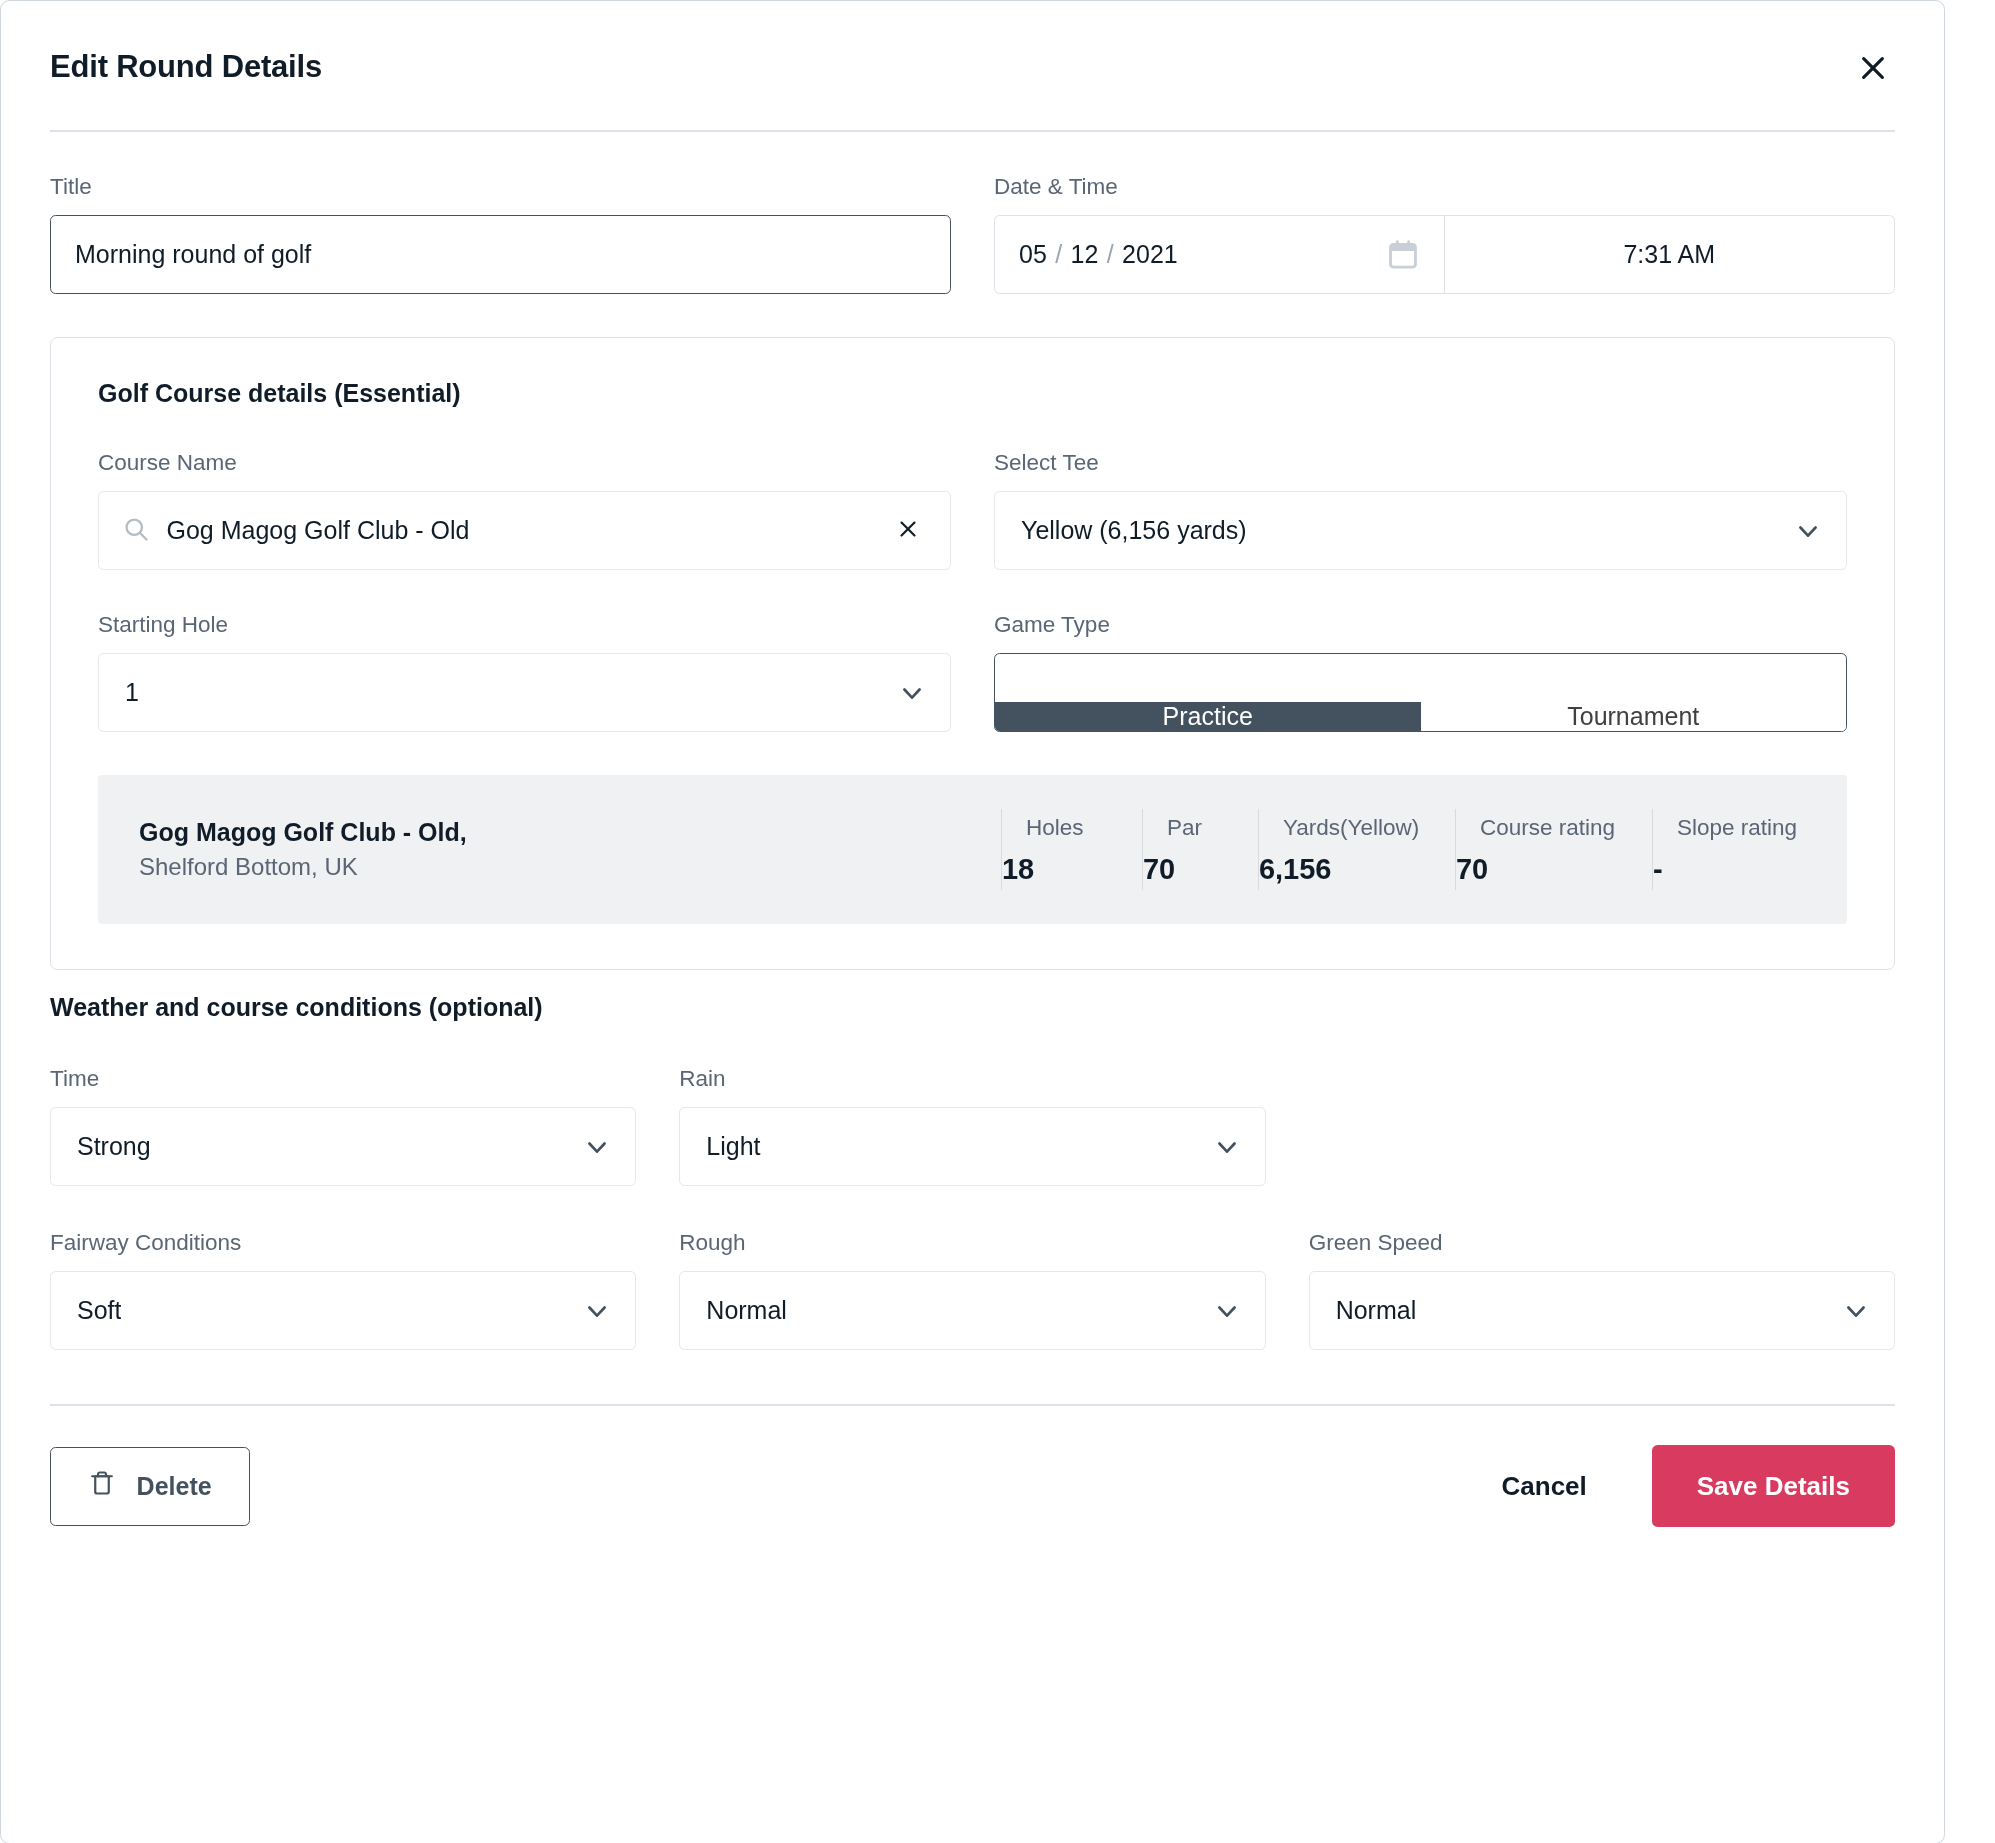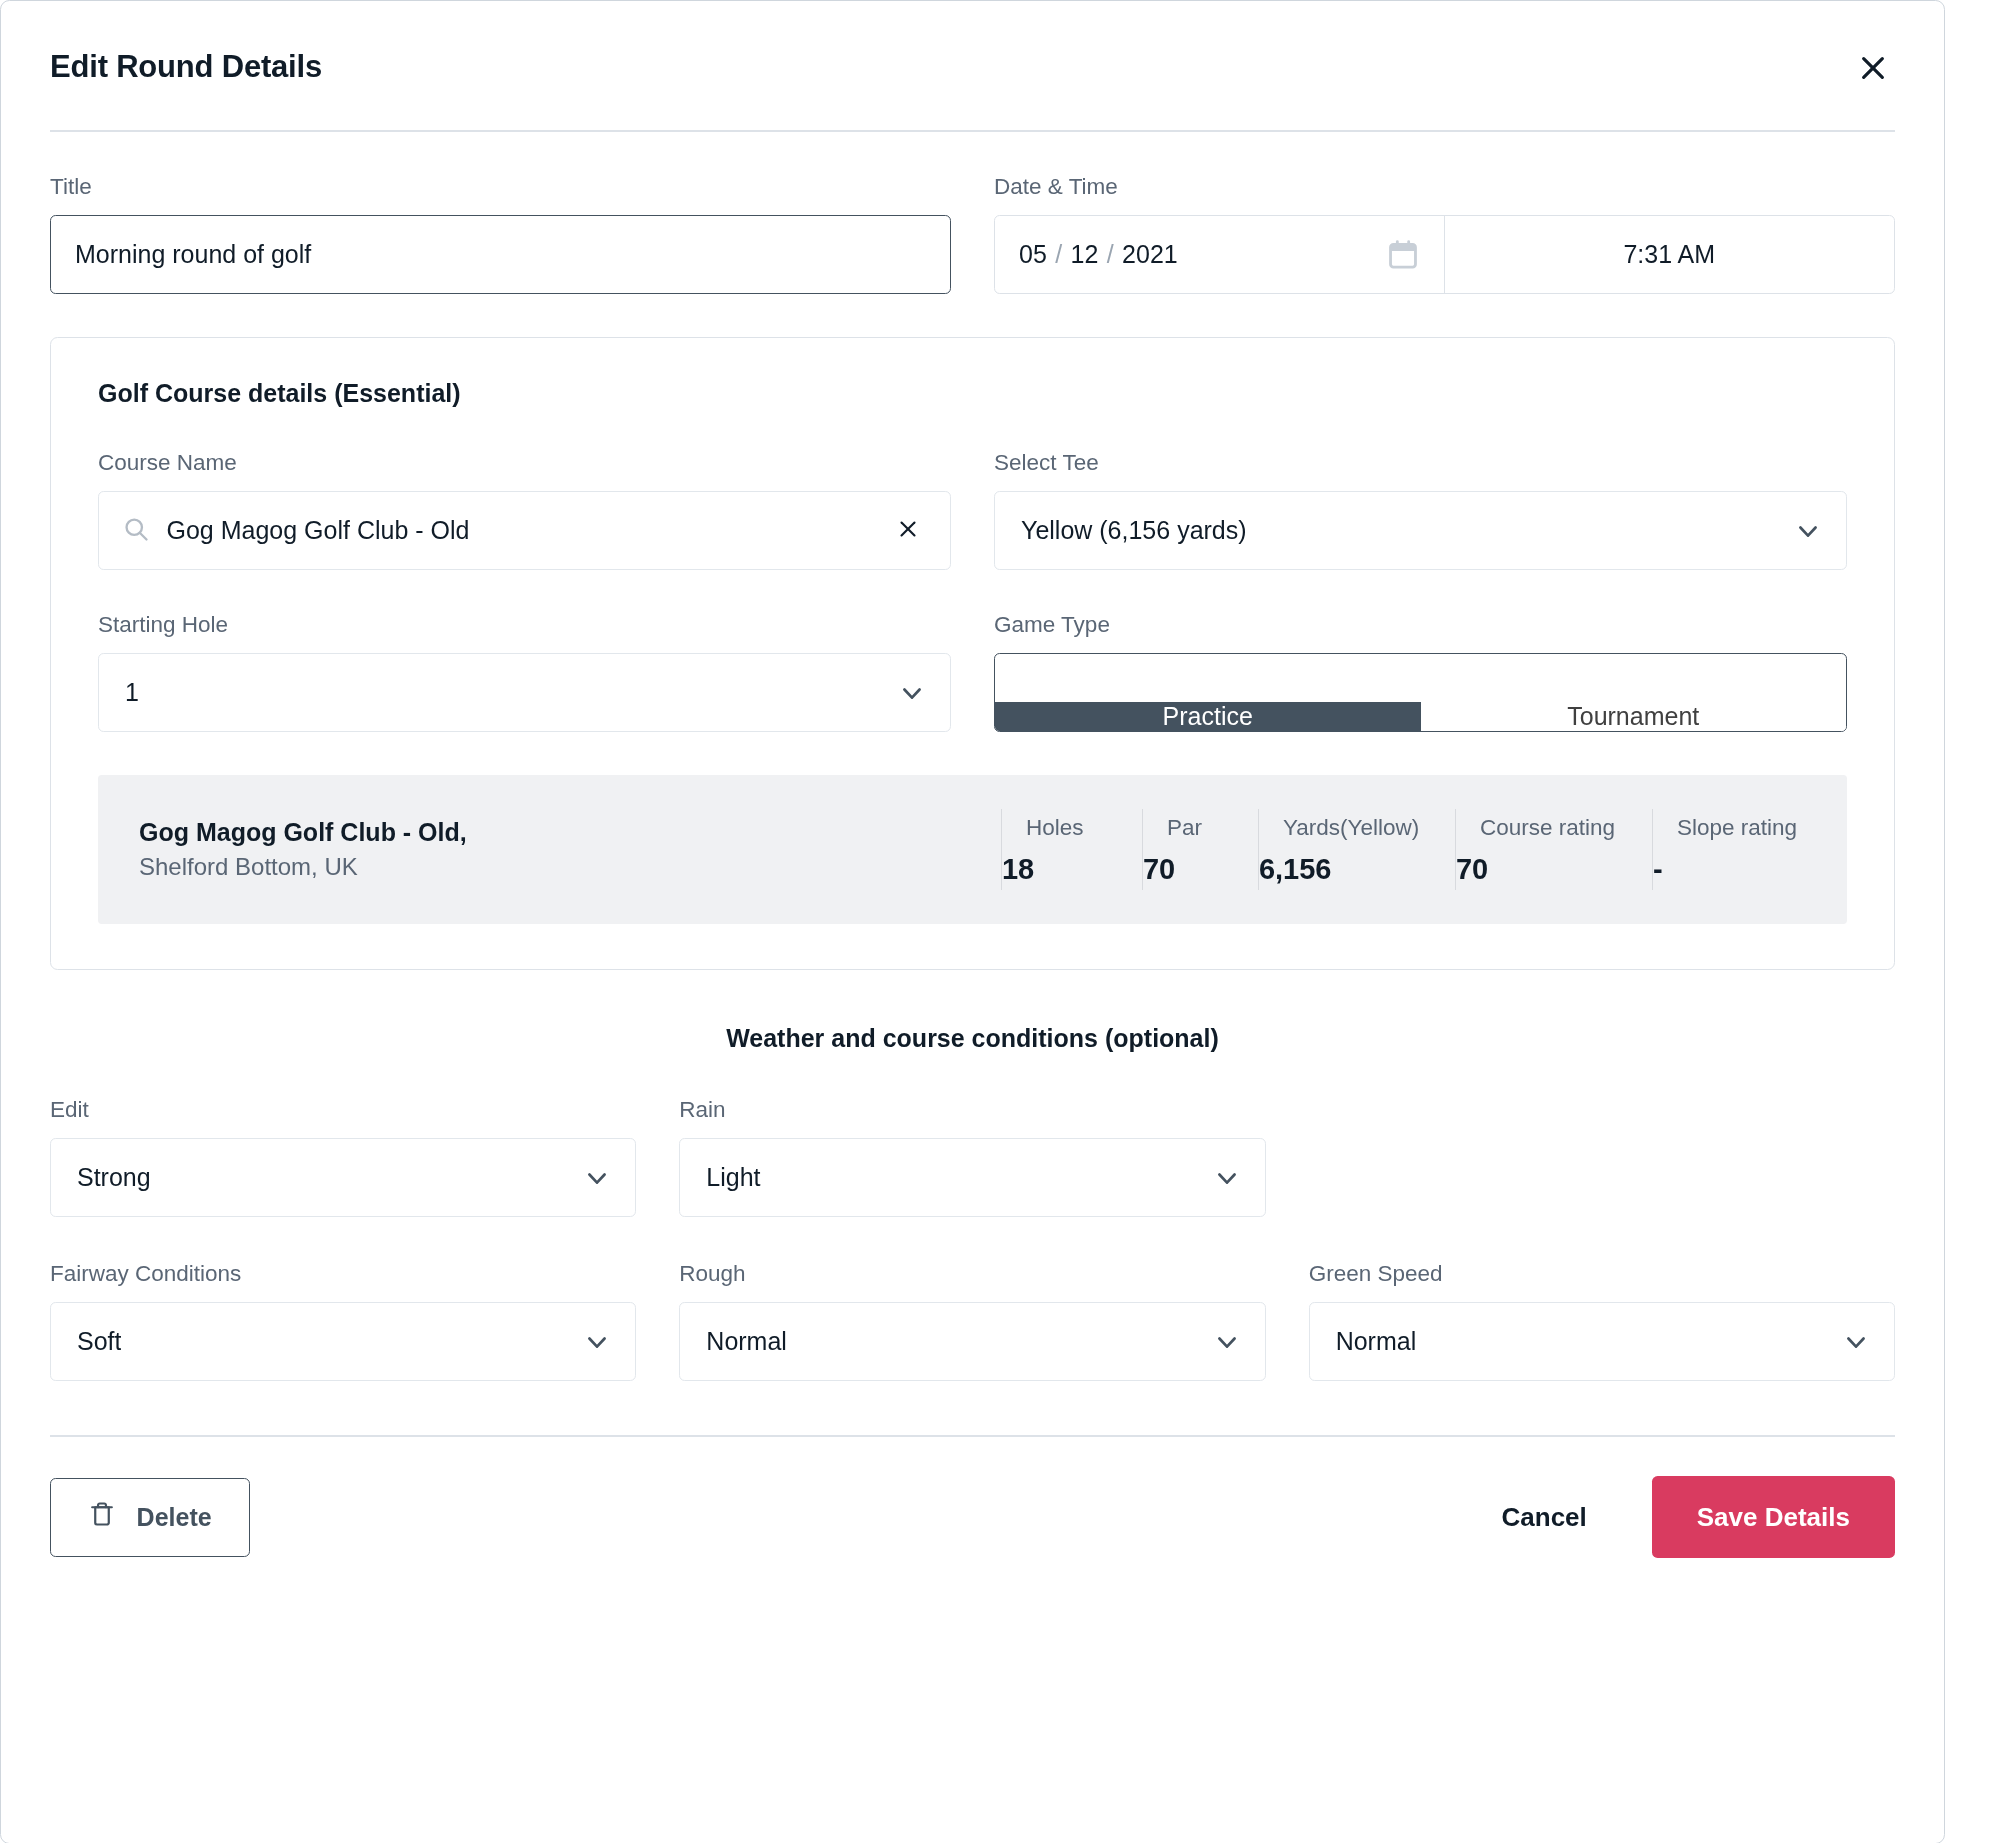--- a/index.html
+++ b/index.html
@@ -279,22 +279,21 @@
   .stat.w-par { min-width: 116px; }
   .stat.w-yards { min-width: 197px; }
   .stat.w-crate { min-width: 197px; }
   .stat.w-srate { min-width: 187px; padding-right: 26px; }
 
   
   .weather-heading {
     font-size: 25px;
     font-weight: bold;
     color: #101c28;
-    margin-top: 54px;
-    text-align: center;
+    margin-top: 23px;
   }
   .row-3 {
     display: flex;
     gap: 43px;
     margin-top: 43px;
   }
   .col3 { flex: 1 1 0; min-width: 0; }
 
   
   .footer-rule {
@@ -482,21 +481,21 @@
         <div class="stat-label">Slope rating</div>
         <div class="stat-value">-</div>
       </div>
     </div>
   </div>
 
   <div class="weather-heading">Weather and course conditions (optional)</div>
 
   <div class="row-3">
     <div class="col3">
-      <div class="field-label">Edit</div>
+      <div class="field-label">Time</div>
       <div class="select-box">
         <span class="sel-val">Strong</span>
         <span class="chev">
           <svg width="28" height="28" viewBox="0 0 24 24" fill="none" stroke="#44525f" stroke-width="2.3" stroke-linecap="round" stroke-linejoin="round">
               <polyline points="5.5,9 12,16 18.5,9"></polyline>
             </svg>
         </span>
       </div>
     </div>
     <div class="col3">

